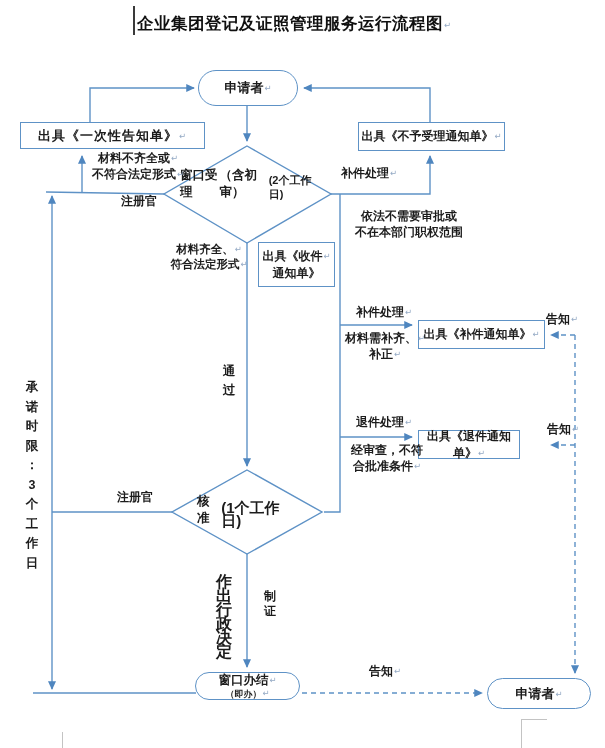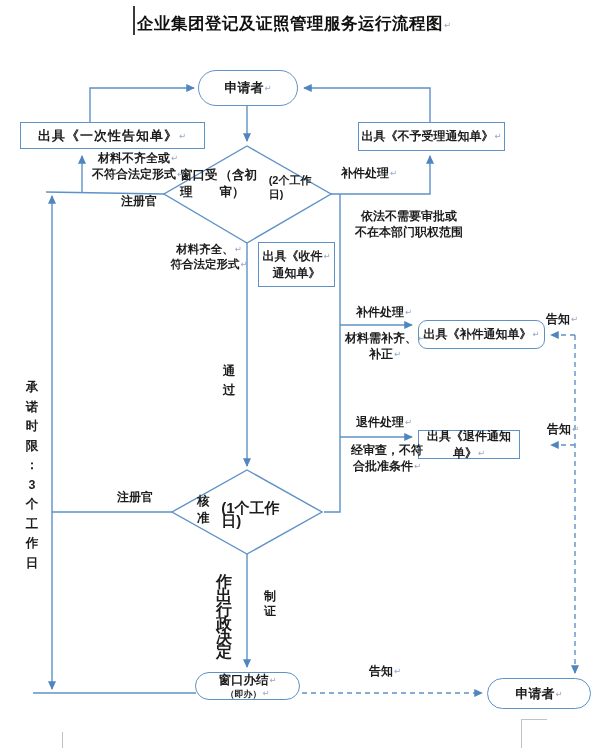--- a/index.html
+++ b/index.html
@@ -96,21 +96,21 @@
     <span class="ln sub" style="font-size:11px;line-height:14px;">(2个工作日)</span>
   </div>
 
   <div class="node box" style="left:258px;top:242px;width:77px;height:45px;font-size:12px;line-height:17px;">
     <span>
       <span class="ln"><span>出具《收件</span><span class="rm">↵</span></span>
       <span class="ln">通知单》</span>
     </span>
   </div>
 
-  <div class="node box" style="left:418px;top:320px;width:127px;height:29px;font-size:12px;border-radius:9px;">
+  <div class="node box" style="left:418px;top:320px;width:127px;height:29px;font-size:12px;">
     <span><span>出具《补件通知单》</span><span class="rm">↵</span></span>
   </div>
 
   <div class="node box" style="left:418px;top:430px;width:102px;height:29px;font-size:12px;">
     <span><span>出具《退件通知单》</span><span class="rm">↵</span></span>
   </div>
 
   <div class="node dmtext" style="left:197px;top:493px;width:100px;font-size:12.5px;line-height:17px;">
     <span class="ln">核准</span>
     <span class="ln sub" style="font-size:15px;line-height:13px;">(1个工作日)</span>

